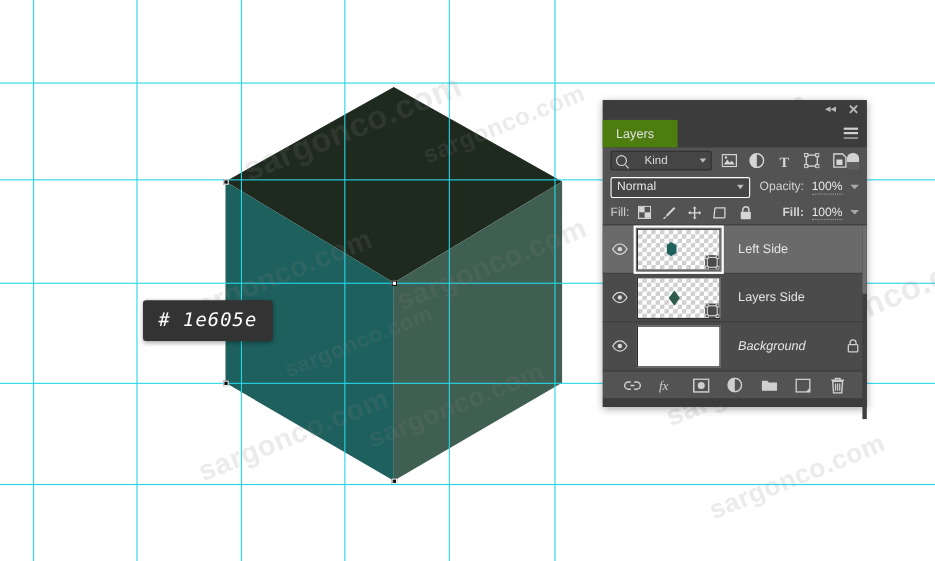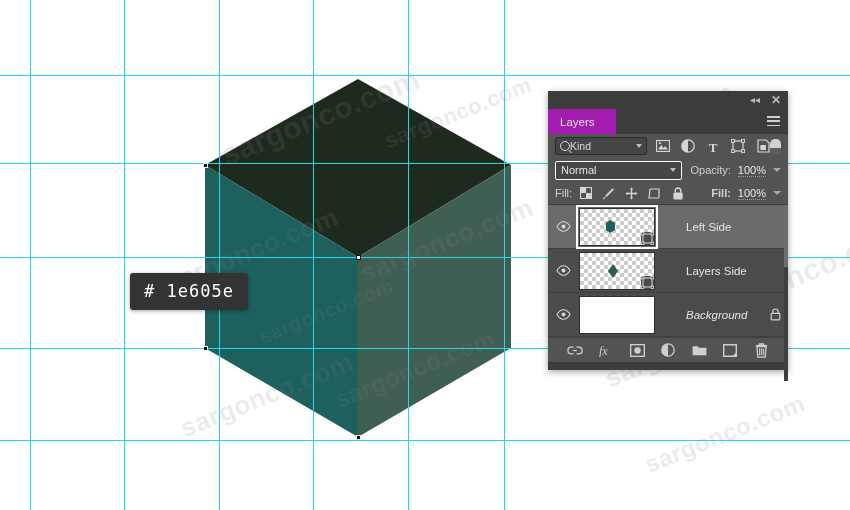--- a/index.html
+++ b/index.html
@@ -81,20 +81,21 @@
     left: 130px;
     top: 273px;
     background: #333333;
     color: #ffffff;
     font-family: "DejaVu Sans Mono", monospace;
     font-size: 17px;
     padding: 8px 14px 9px 14px;
     border-radius: 3px;
     letter-spacing: 1px;
     box-shadow: 0 1px 4px rgba(0,0,0,0.35);
+    font-style: italic;
   }
 
   
   .panel {
     position: absolute;
     left: 548px;
     top: 91px;
     width: 240px;
     background: #535353;
     box-shadow: 0 2px 7px rgba(0,0,0,0.35);
@@ -120,21 +121,21 @@
   .close-icon { font-size: 12px; font-weight: 600; }
 
   .panel-tabbar {
     height: 25px;
     background: #3c3c3c;
     display: flex;
     align-items: stretch;
     position: relative;
   }
   .panel-tab {
-    background: #a21caf;
+    background: #4d7c0f;
     color: #e2e2e2;
     font-size: 11.5px;
     display: flex;
     align-items: center;
     padding: 0 12px;
     min-width: 44px;
   }
   .panel-menu-icon {
     position: absolute;
     right: 8px;
@@ -170,21 +171,21 @@
     height: 18px;
     background: #454545;
     border: 1px solid #2d2d2d;
     border-radius: 2px;
     display: flex;
     align-items: center;
     padding: 0 4px;
     box-sizing: border-box;
     color: #d8d8d8;
     font-size: 10.5px;
-    gap: 0;
+    gap: 16px;
   }
   .kind-select .lbl { flex: 1; }
   .chev {
     width: 0; height: 0;
     border-left: 3.5px solid transparent;
     border-right: 3.5px solid transparent;
     border-top: 4px solid #bdbdbd;
   }
   .magnifier {
     width: 8px; height: 8px;
@@ -319,21 +320,21 @@
   .thumb .link-badge {
     position: absolute;
     right: 0px; bottom: 0px;
     width: 13px; height: 13px;
     background: #4b4b4b;
   }
   .layer-name {
     flex: 1;
     font-size: 11.5px;
     color: #e4e4e4;
-    padding-left: 27px;
+    padding-left: 12px;
     white-space: nowrap;
   }
   .layer-name.italic { font-style: italic; }
   .lock-badge {
     width: 26px;
     flex: 0 0 26px;
     display: flex; align-items: center; justify-content: center;
   }
 
   

